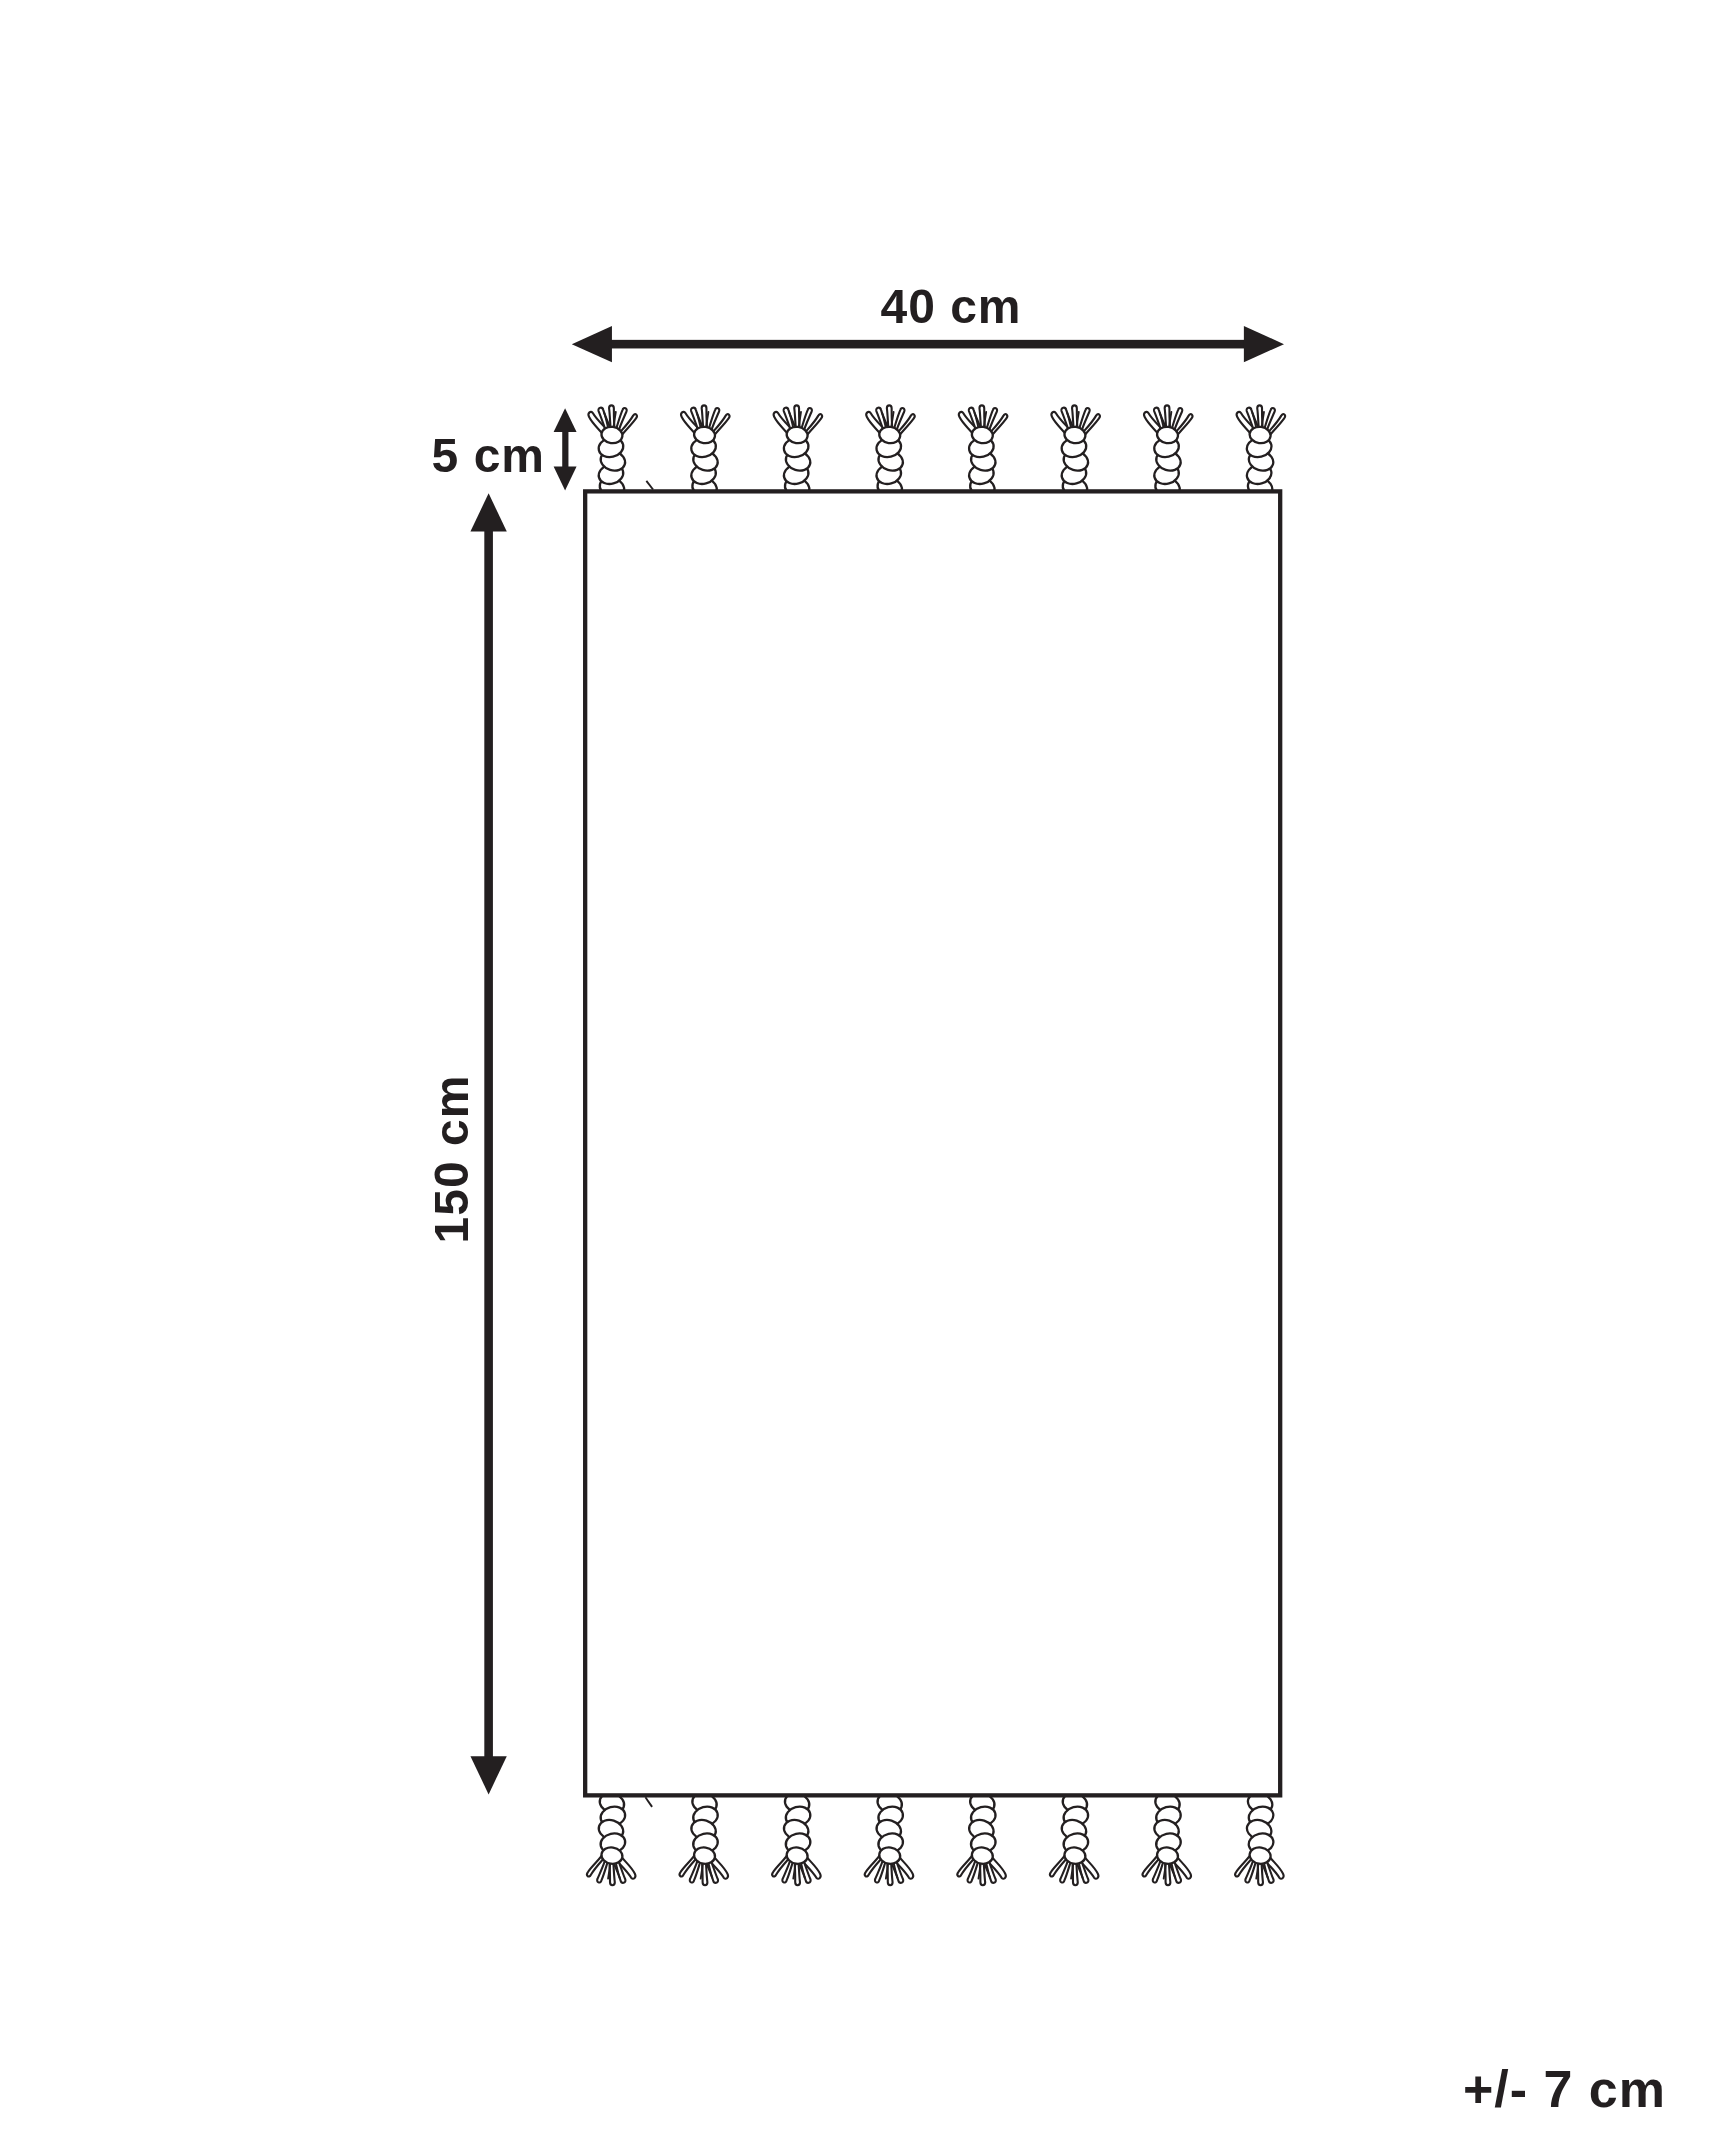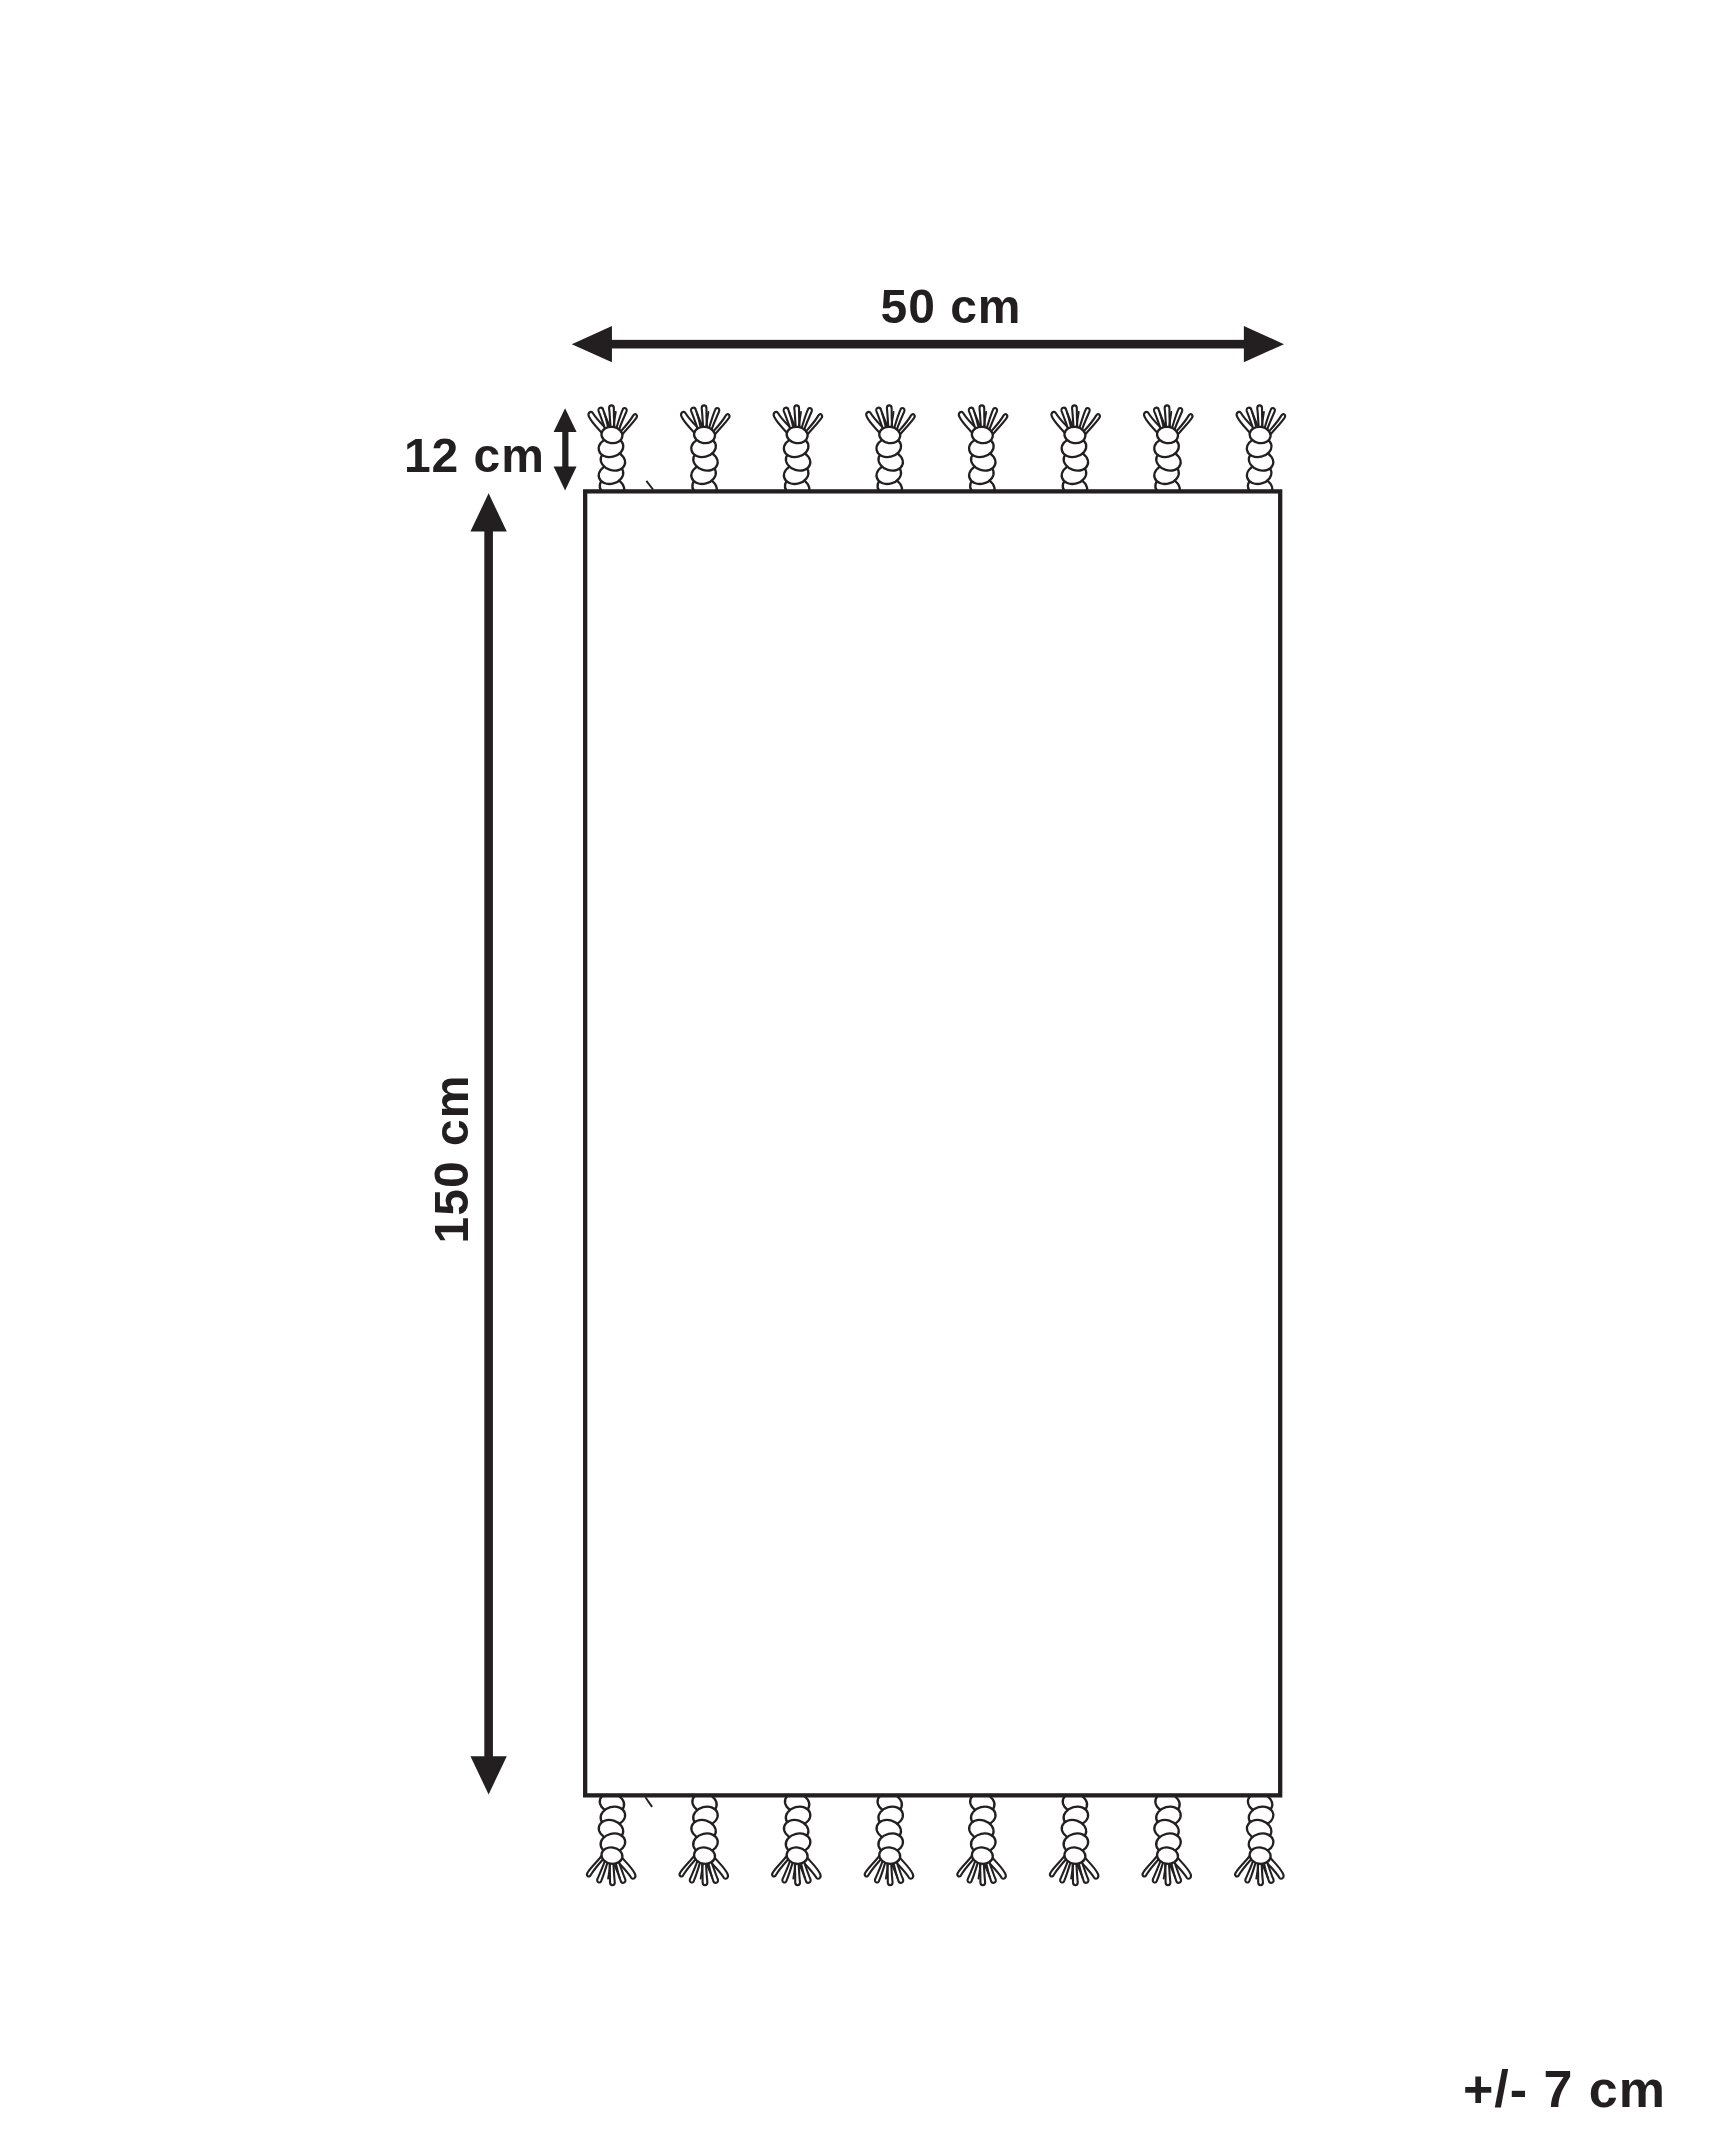--- a/index.html
+++ b/index.html
@@ -100,22 +100,22 @@
       <polygon points="591,513 579,488 603,488"></polygon>
     </g>
 
     <g fill="#231f20">
       <rect x="506.5" y="548" width="9" height="1292"></rect>
       <polygon points="511,516 492,556 530,556"></polygon>
       <polygon points="511,1877 492,1837 530,1837"></polygon>
     </g>
   </svg>
 
-  <div class="dim-label width-label">50 cm</div>
+  <div class="dim-label width-label">40 cm</div>
 
-  <div class="dim-label fringe-label">12 cm</div>
+  <div class="dim-label fringe-label">5 cm</div>
 
   <div class="dim-label height-label">150 cm</div>
 
   <div class="dim-label tolerance-label">+/- 7 cm</div>
 
 </div>
 
 
 </body></html>

